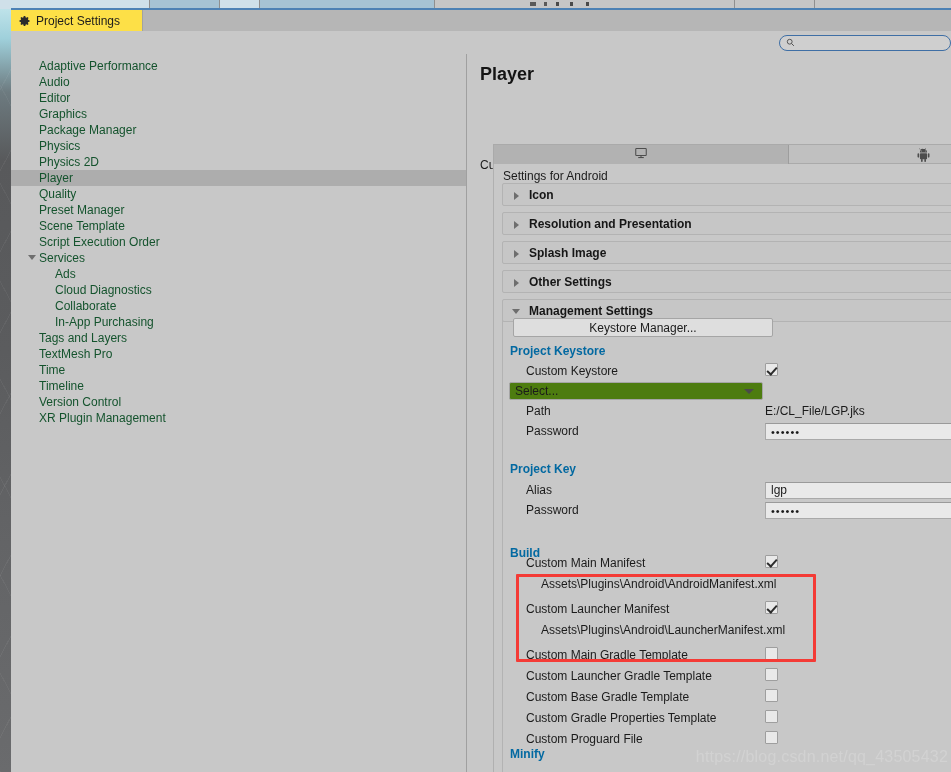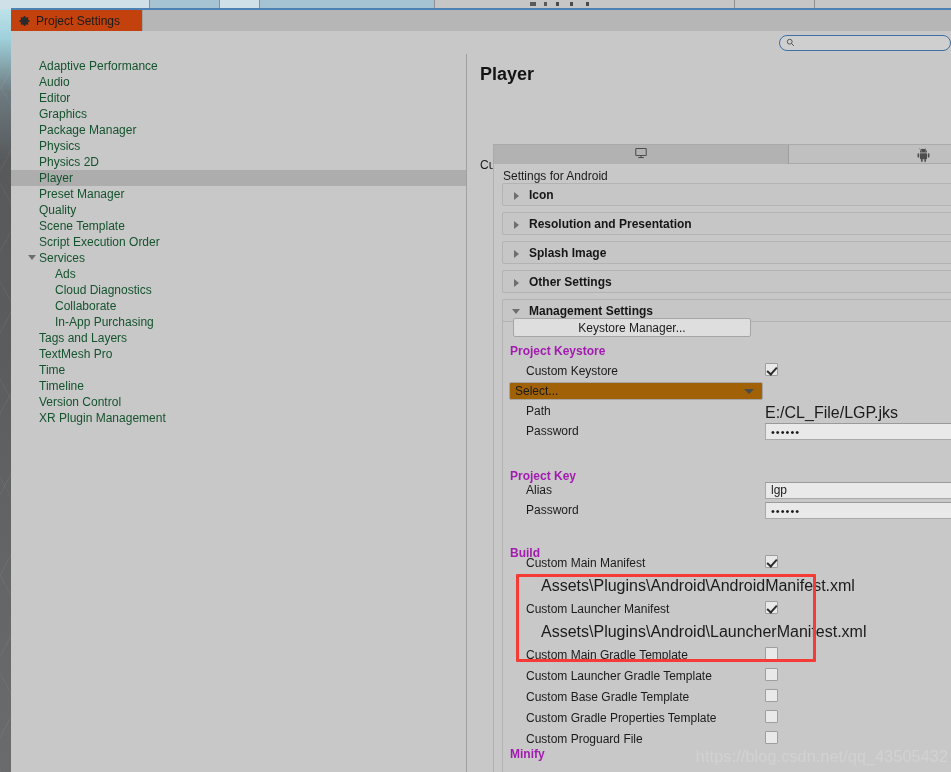--- a/index.html
+++ b/index.html
@@ -35,21 +35,21 @@
   
   .win{
     position:absolute;left:11px;top:8px;width:940px;height:764px;
     background:#c8c8c8;
     border-top:2px solid #4d81b4;
     box-sizing:border-box;
   }
   .tabbar{position:absolute;left:0;top:0;width:940px;height:21px;background:#b6b6b6;}
   .tab-active{
     position:absolute;left:0;top:0;width:132px;height:21px;
-    background:#c2410c;border-right:1px solid #a2a2a2;
+    background:#fde047;border-right:1px solid #a2a2a2;
     display:flex;align-items:center;gap:5px;padding-left:8px;box-sizing:border-box;
   }
   .tab-label{font-size:12px;color:#1c1c1c;}
   .gear{width:12px;height:12px;flex:0 0 12px;display:block;}
 
   
   .toolbar{position:absolute;left:0;top:21px;width:940px;height:23px;background:#c8c8c8;}
   .searchbox{
     position:absolute;right:0px;top:4px;width:172px;height:16px;
     background:#cfcfcf;border:1px solid #3f6fa5;border-radius:8px;
@@ -133,32 +133,32 @@
   .pub-body{
     position:absolute;left:8px;width:460px;
     border-left:1px solid #b3b3b3;border-right:1px solid #b3b3b3;box-sizing:border-box;
   }
 
   .btn{
     position:absolute;background:#dedede;border:1px solid #a5a5a5;border-radius:2px;
     box-sizing:border-box;font-size:12px;text-align:center;color:#1b1b1b;
     display:flex;align-items:center;justify-content:center;font-family:inherit;
   }
-  .grp-head{position:absolute;font-size:12px;font-weight:bold;color:#a21caf;}
+  .grp-head{position:absolute;font-size:12px;font-weight:bold;color:#0369a1;}
   .fld-label{position:absolute;font-size:12px;color:#1b1b1b;white-space:nowrap;}
-  .fld-value{position:absolute;font-size:16px;color:#1b1b1b;white-space:nowrap;}
+  .fld-value{position:absolute;font-size:12px;color:#1b1b1b;white-space:nowrap;}
   .txtfield{
     position:absolute;height:17px;background:#e9e9e9;border:1px solid #a9a9a9;
     border-top-color:#9a9a9a;box-sizing:border-box;font-size:12px;line-height:15px;
     padding-left:5px;color:#1b1b1b;overflow:hidden;white-space:nowrap;
   }
   .pwdfield{letter-spacing:1px;font-size:11px;line-height:16px;}
 
   .dropdown{
-    position:absolute;height:18px;background:#a16207;border:1px solid #a5a5a5;
+    position:absolute;height:18px;background:#4d7c0f;border:1px solid #a5a5a5;
     border-radius:2px;box-sizing:border-box;font-size:12px;line-height:16px;
     padding-left:5px;color:#1b1b1b;
   }
   .dd-arrow{
     position:absolute;right:8px;top:6px;width:0;height:0;
     border-left:5px solid transparent;border-right:5px solid transparent;
     border-top:5px solid #4a4a4a;
   }
 
   .chk{
@@ -227,22 +227,22 @@
     <div class="leftpane">
       <div class="tree" id="tree">
           <div class="tree-row"><span>Adaptive Performance</span></div>
           <div class="tree-row"><span>Audio</span></div>
           <div class="tree-row"><span>Editor</span></div>
           <div class="tree-row"><span>Graphics</span></div>
           <div class="tree-row"><span>Package Manager</span></div>
           <div class="tree-row"><span>Physics</span></div>
           <div class="tree-row"><span>Physics 2D</span></div>
           <div class="tree-row sel"><span>Player</span></div>
+          <div class="tree-row"><span>Quality</span></div>
           <div class="tree-row"><span>Preset Manager</span></div>
-          <div class="tree-row"><span>Quality</span></div>
           <div class="tree-row"><span>Scene Template</span></div>
           <div class="tree-row"><span>Script Execution Order</span></div>
           <div class="tree-row"><span class="tri"></span><span>Services</span></div>
           <div class="tree-row indent1"><span>Ads</span></div>
           <div class="tree-row indent1"><span>Cloud Diagnostics</span></div>
           <div class="tree-row indent1"><span>Collaborate</span></div>
           <div class="tree-row indent1"><span>In-App Purchasing</span></div>
           <div class="tree-row"><span>Tags and Layers</span></div>
           <div class="tree-row"><span>TextMesh Pro</span></div>
           <div class="tree-row"><span>Time</span></div>
@@ -310,39 +310,39 @@
               <span class="cap">Other Settings</span>
             </div>
             <div class="foldout" style="top: 135px;">
               <span class="tri-d"></span>
               <span class="cap">Management Settings</span>
             </div>
           </div>
 
         <div class="pub-body" style="top:148px;height:462px;">
 
-          <div class="btn" style="left:10px;top:6px;width:238px;height:19px;">Keystore Manager...</div>
+          <div class="btn" style="left:10px;top:6px;width:260px;height:19px;">Keystore Manager...</div>
 
           <div class="grp-head" style="left:7px;top:32px;">Project Keystore</div>
 
           <div class="fld-label" style="left:23px;top:52px;">Custom Keystore</div>
           <div class="chk on" style="left:262px;top:51px;"></div>
 
           <div class="dropdown" style="left:6px;top:70px;width:254px;">
             <span>Select...</span>
             <span class="dd-arrow"></span>
           </div>
 
           <div class="fld-label" style="left:23px;top:92px;">Path</div>
           <div class="fld-value" style="left:262px;top:92px;">E:/CL_File/LGP.jks</div>
 
           <div class="fld-label" style="left:23px;top:112px;">Password</div>
           <div class="txtfield pwdfield" style="left:262px;top:111px;width:210px;">••••••</div>
 
-          <div class="grp-head" style="left:7px;top:150px;margin-top:7px;">Project Key</div>
+          <div class="grp-head" style="left:7px;top:150px;">Project Key</div>
 
           <div class="fld-label" style="left:23px;top:171px;">Alias</div>
           <div class="txtfield" style="left:262px;top:170px;width:210px;">lgp</div>
 
           <div class="fld-label" style="left:23px;top:191px;">Password</div>
           <div class="txtfield pwdfield" style="left:262px;top:190px;width:210px;">••••••</div>
 
           <div class="grp-head" style="left:7px;top:234px;">Build</div>
 
           <div id="build-rows">

